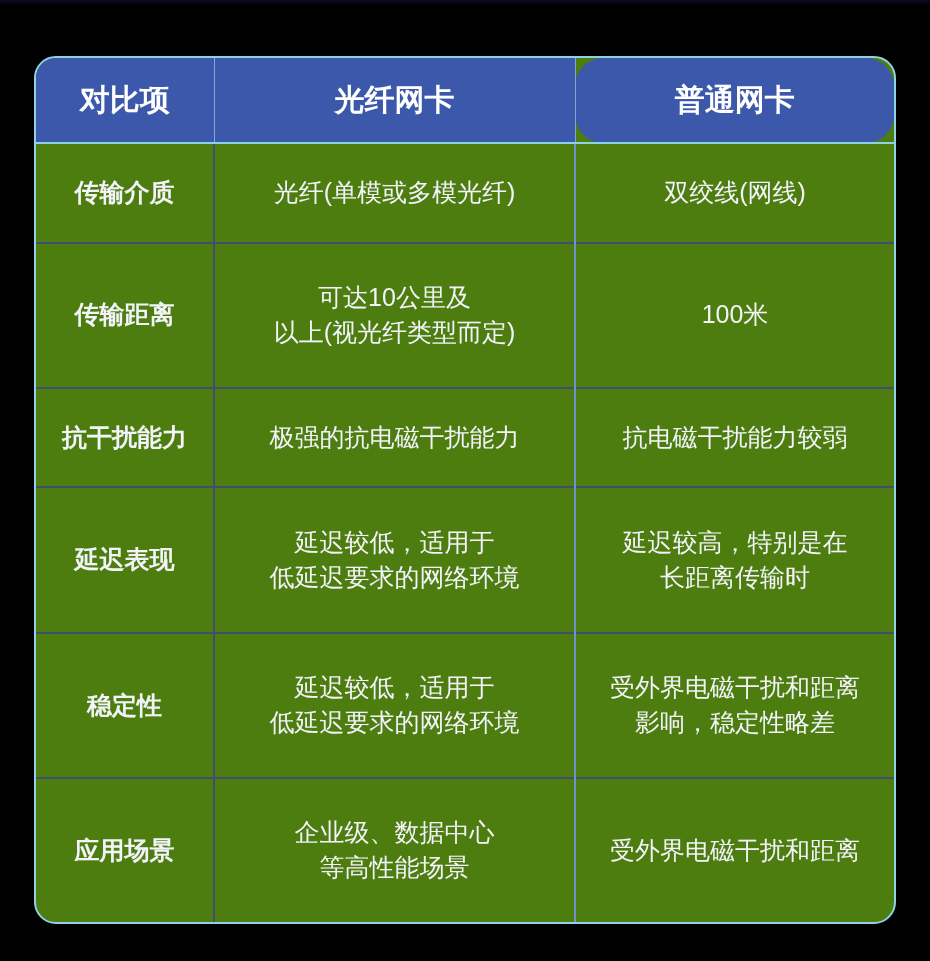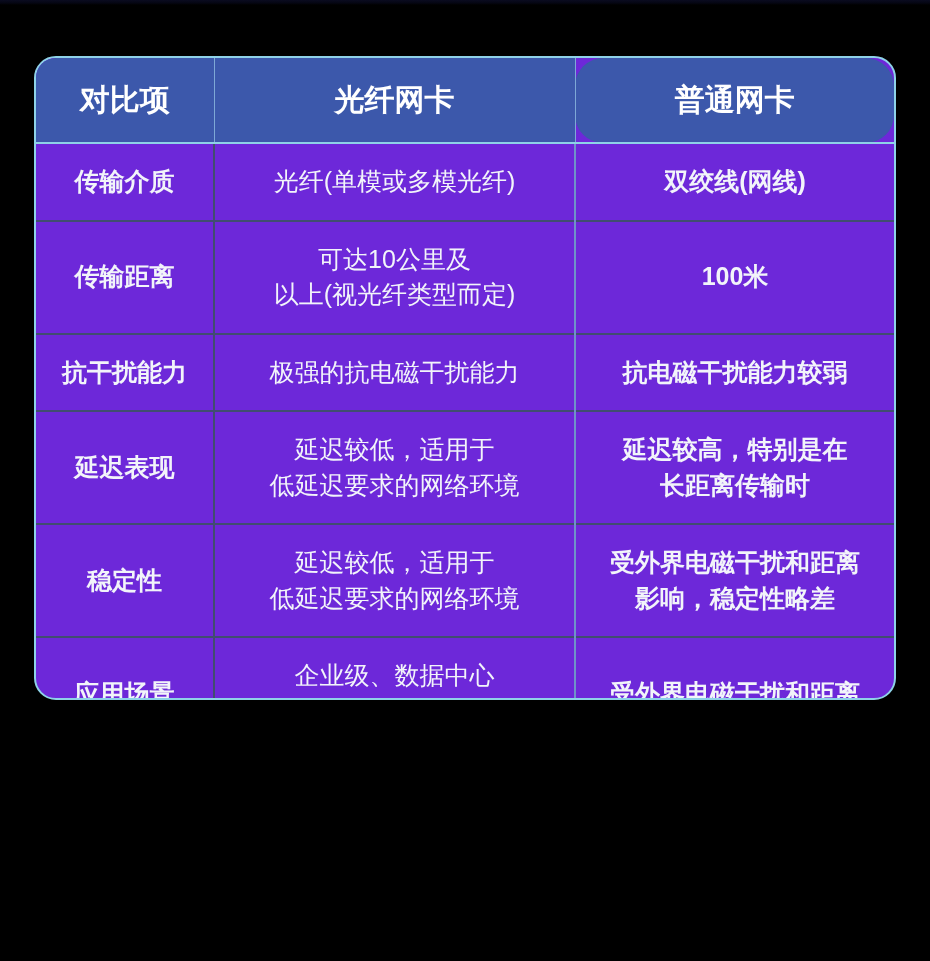--- a/index.html
+++ b/index.html
@@ -19,24 +19,24 @@
     top: 0; left: 0;
     width: 930px;
     height: 5px;
     background: linear-gradient(to bottom, #0a0b20 0%, #050612 60%, #000000 100%);
   }
   #table-wrap {
     position: absolute;
     left: 34px;
     top: 56px;
     width: 862px;
-    height: 644px;
+    height: 868px;
     border: 2px solid #8ed2e8;
     border-radius: 22px;
-    background: #6d28d9;
+    background: #4d7c0f;
     box-sizing: border-box;
     overflow: hidden;
   }
   table.cmp {
     border-collapse: collapse;
     width: 100%;
     height: 100%;
     table-layout: fixed;
   }
   table.cmp col.c0 { width: 178px; }
@@ -74,21 +74,20 @@
     font-weight: bold;
     font-size: 25px;
     border-right: 2px solid #414d70;
   }
   tbody td.val {
     font-weight: normal;
     font-size: 25px;
   }
   tbody td.val.col2 {
     border-right: none;
-    font-weight: bold;
   }
   tbody td.val.col1 {
     border-right: 2px solid #6f93c9;
   }
   .line2 { display: block; }
 </style>
 </head>
 <body>
 
 <div id="top-strip"></div>

